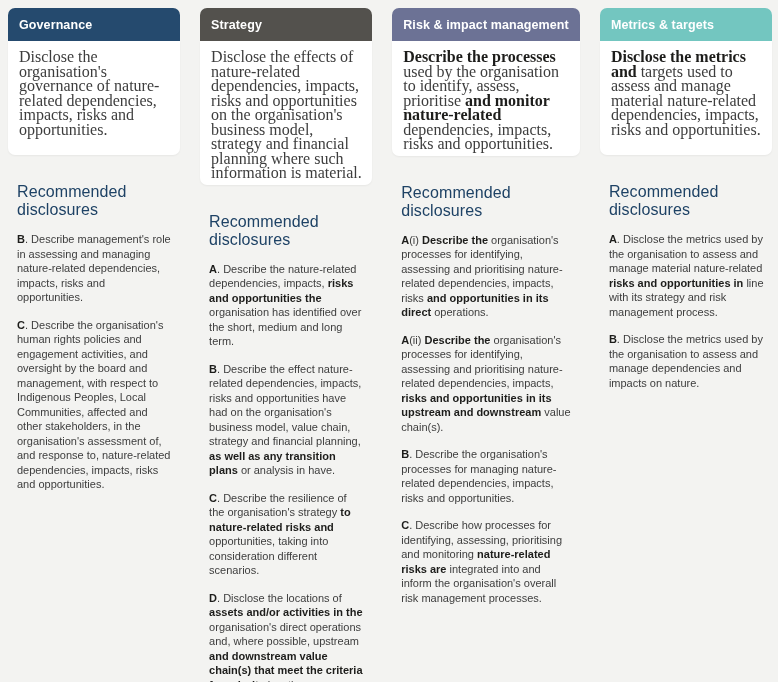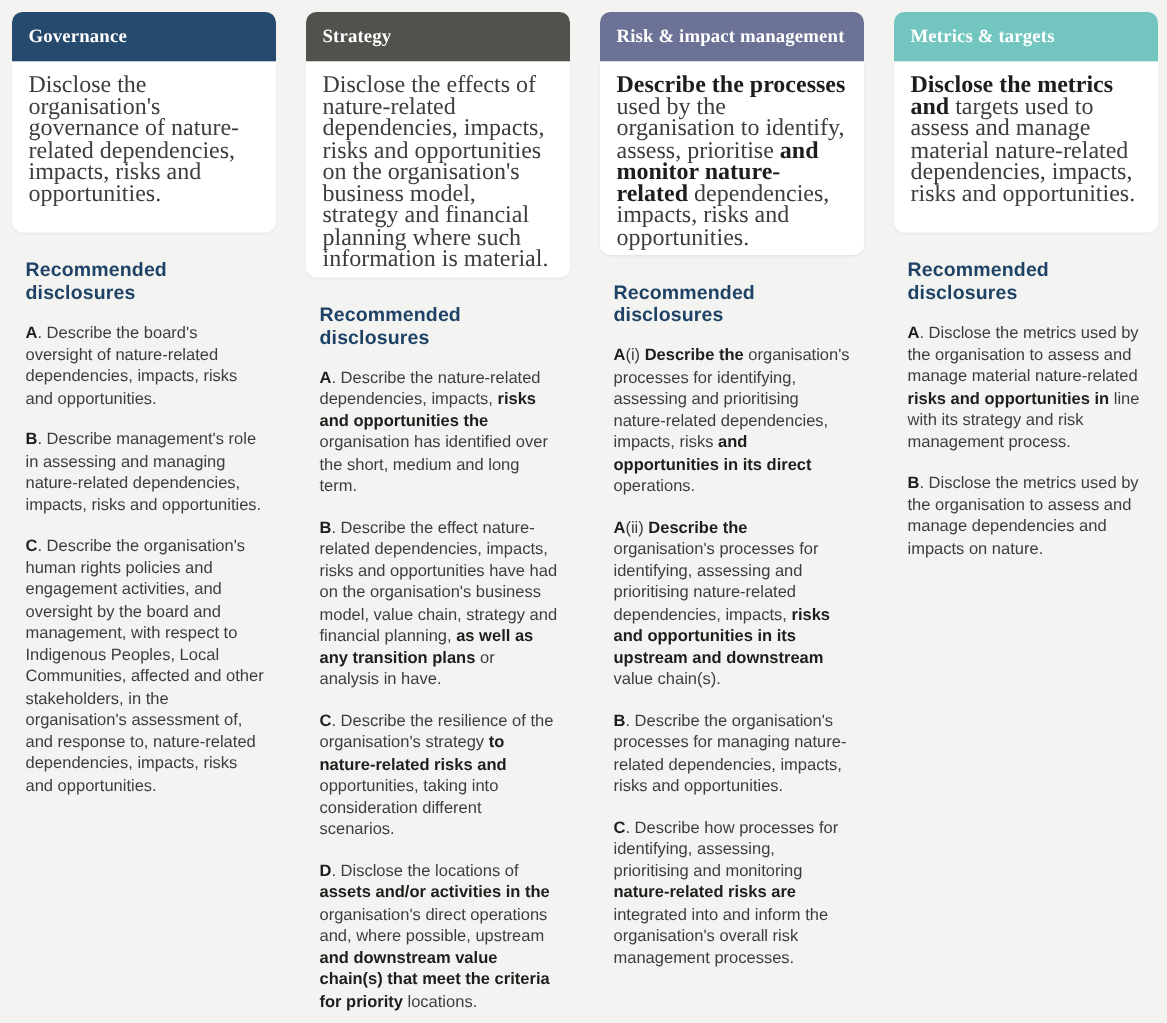--- a/index.html
+++ b/index.html
@@ -22,21 +22,20 @@
     box-sizing: border-box;
     width: 778px;
   }
   .pillar-header {
     height: 33px;
     display: flex;
     align-items: center;
     padding: 0 11px;
     border-radius: 7px 7px 0 0;
     box-sizing: border-box;
-    font-family: Liberation Serif, serif;
   }
   .pillar-title {
     color: #ffffff;
     font-weight: bold;
     font-size: 12.5px;
     letter-spacing: 0.1px;
     white-space: nowrap;
   }
   .pillar-card {
     background: var(--card-bg, #ffffff);
@@ -54,23 +53,23 @@
   }
   .pillar-desc strong,
   .disclosure strong {
     font-weight: bold;
     color: var(--bold-text, #1d1d1b);
   }
   .below {
     padding: 0 8px 0 9px;
   }
   .rec-heading {
-    margin-top: 17px;
-    font-size: 13px;
-    font-weight: bold;
+    margin-top: 28px;
+    font-size: 16px;
+    font-weight: normal;
     color: var(--accent, #1e4265);
     letter-spacing: 0.1px;
   }
   .disclosure {
     margin: 13px 0 0 0;
     font-size: 11px;
     line-height: 14.5px;
     color: var(--body-text, #3d3d3d);
   }
 </style>
@@ -82,21 +81,20 @@
   <div class="pillar">
     <div class="pillar-header" style="background: rgb(37, 74, 110);">
       <span class="pillar-title">Governance</span>
     </div>
     <div class="pillar-card">
       <p class="pillar-desc" style="margin:0"><span>Disclose the organisation's governance of nature-related dependencies, impacts, risks and opportunities.</span></p>
     </div>
     <div class="below">
       <div class="rec-heading">Recommended disclosures</div>
       <div class="disclosure-list">
-          <p class="disclosure"><strong>A</strong><span>. Describe the board's oversight of nature-related dependencies, impacts, risks and opportunities.</span></p>
           <p class="disclosure"><strong>B</strong><span>. Describe management's role in assessing and managing nature-related dependencies, impacts, risks and opportunities.</span></p>
           <p class="disclosure"><strong>C</strong><span>. Describe the organisation's human rights policies and engagement activities, and oversight by the board and management, with respect to Indigenous Peoples, Local Communities, affected and other stakeholders, in the organisation's assessment of, and response to, nature-related dependencies, impacts, risks and opportunities.</span></p>
         </div>
     </div>
   </div>
 
   <div class="pillar">
     <div class="pillar-header" style="background: rgb(83, 81, 77);">
       <span class="pillar-title">Strategy</span>
     </div>

